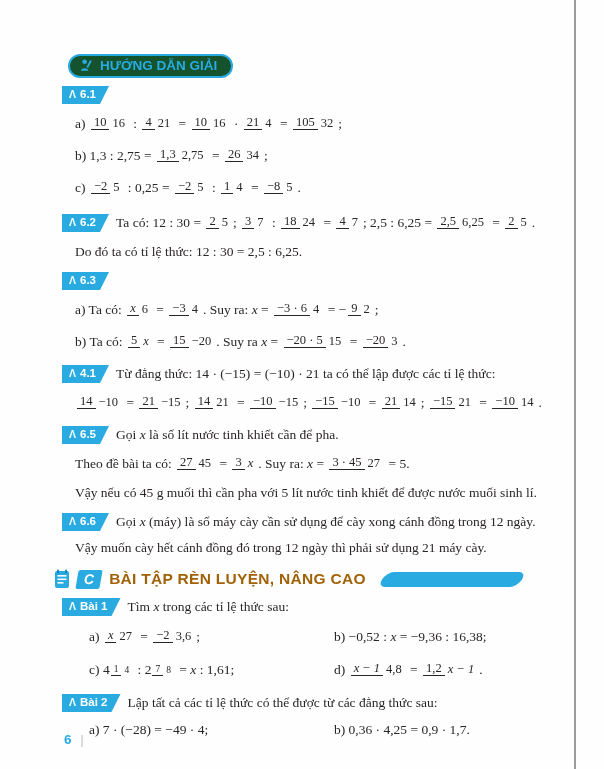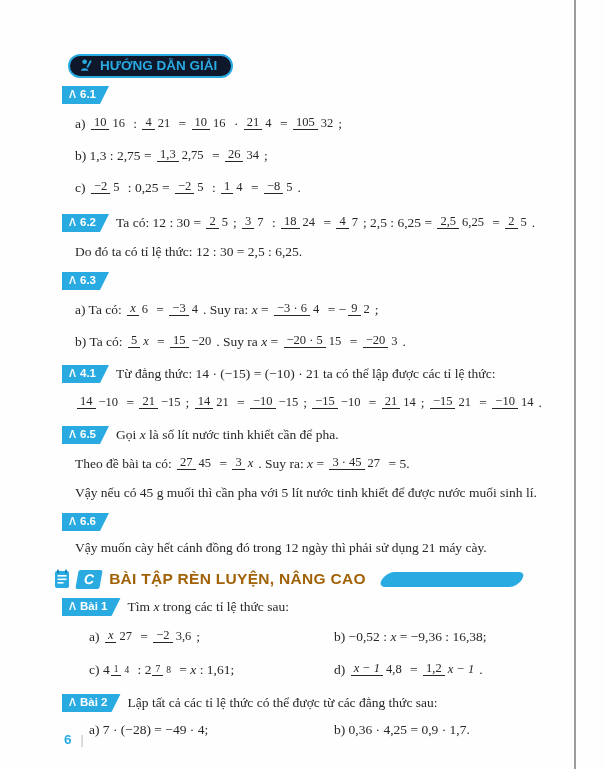--- a/index.html
+++ b/index.html
@@ -4,21 +4,21 @@
 <style>
   html,body{margin:0;padding:0}
   body{width:604px;height:769px;position:relative;background:#fefefe;overflow:hidden;
        font-family:"Liberation Serif",serif;color:#2a2627}
   .page-edge{position:absolute;left:574px;top:0;width:2px;height:100%;background:#9c9c9c}
   .content{position:absolute;left:62px;top:54px;width:500px}
 
   
   .pill{display:inline-flex;align-items:center;gap:6px;border:2.5px solid #29abe2;
         border-radius:16px;padding:2px 14px 3px 9px;color:#29abe2;
-        font:700 13.5px "Liberation Sans",sans-serif;background:#0f172a;margin-left:6px}
+        font:700 13.5px "Liberation Sans",sans-serif;background:#14532d;margin-left:6px}
   .pill svg{display:block}
 
   
   .badge{display:inline-flex;align-items:center;gap:4px;background:#29abe2;color:#fff;
          font:700 11.5px "Liberation Sans",sans-serif;padding:2.5px 13px 3.5px 7px;
          clip-path:polygon(0 0,100% 0,calc(100% - 9px) 100%,0 100%);
          margin-right:7px;vertical-align:middle;position:relative;top:-1px;white-space:nowrap}
   .compass{font-weight:700;font-size:10.5px;opacity:.95}
 
   .sol{margin-top:4px}
@@ -225,21 +225,21 @@
           <span class="den">27</span>
         </span> = 5.</div>
     <div class="ln ind1">Vậy nếu có 45 g muối thì cần pha với 5 lít nước tinh khiết để được nước muối sinh lí.</div>
   </div>
 
   
   <div class="sol">
     <div class="ln"><span class="badge">
           <span class="compass">Ʌ</span>
           <span>6.6</span>
-        </span></div>
+        </span><span>Gọi <span class="var">x</span> (máy) là số máy cày cần sử dụng để cày xong cánh đồng trong 12 ngày.</span></div>
     <div class="ln ind1">Vậy muốn cày hết cánh đồng đó trong 12 ngày thì phải sử dụng 21 máy cày.</div>
   </div>
 
   
   <div class="sec">
     <span class="nb-icon">
       <svg width="18" height="20" viewBox="0 0 18 20">
         <rect x="1" y="2" width="14" height="17" rx="2" fill="#29abe2"></rect>
         <rect x="3.5" y="6" width="9" height="1.6" fill="#fff"></rect>
         <rect x="3.5" y="9.5" width="9" height="1.6" fill="#fff"></rect>

